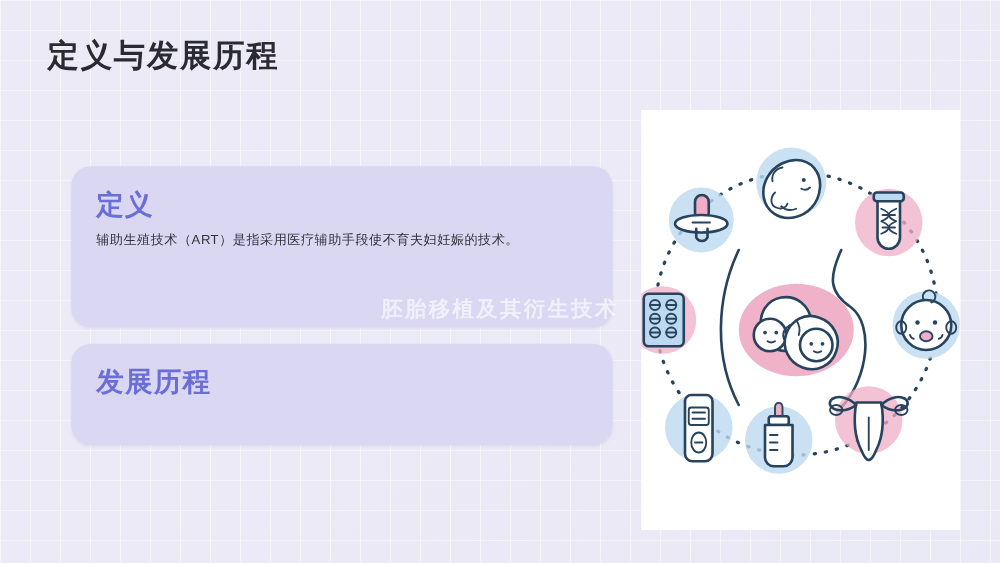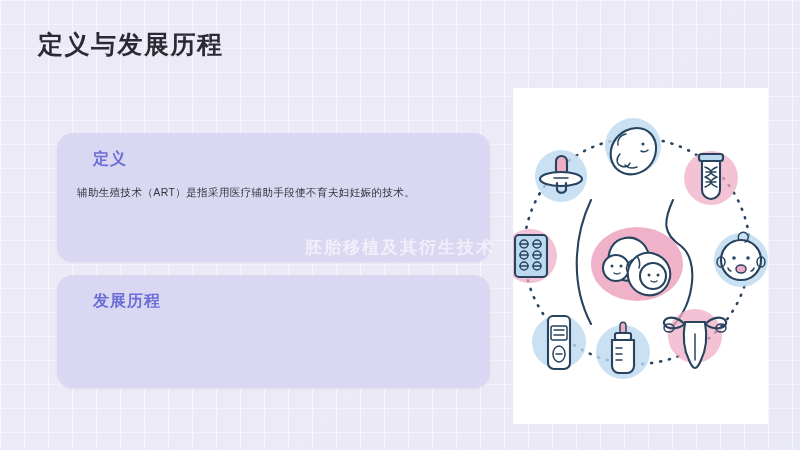--- a/index.html
+++ b/index.html
@@ -23,27 +23,26 @@
     letter-spacing:1.5px;
     font-family:"DejaVu Sans","Liberation Sans",sans-serif;
     text-align:center;
   }
   .card{
     position:absolute;left:57px;width:433px;
     background:#d9d7f2;border-radius:16px;
     box-shadow:0 1px 2px rgba(120,115,170,.10);
   }
   #card-definition{top:133px;height:129px;}
-  #card-history{top:275px;height:113px;}
+  #card-history{top:275px;height:81px;}
   .card-heading{
     position:absolute;left:20px;top:16px;
-    font-size:16px;font-weight:700;color:#6b6ed6;
+    font-size:22px;font-weight:700;color:#6b6ed6;
     letter-spacing:1px;
     font-family:"DejaVu Sans","Liberation Sans",sans-serif;
-    margin-left:16px;
   }
   .card-body{
     position:absolute;left:20px;right:20px;top:48px;
     font-size:10.5px;line-height:22px;color:#33333d;
     letter-spacing:.4px;
     font-family:Liberation Sans, sans-serif;
   }
   #watermark{
     position:absolute;left:305px;top:236px;
     font-size:17px;font-weight:700;color:rgba(255,255,255,.62);

